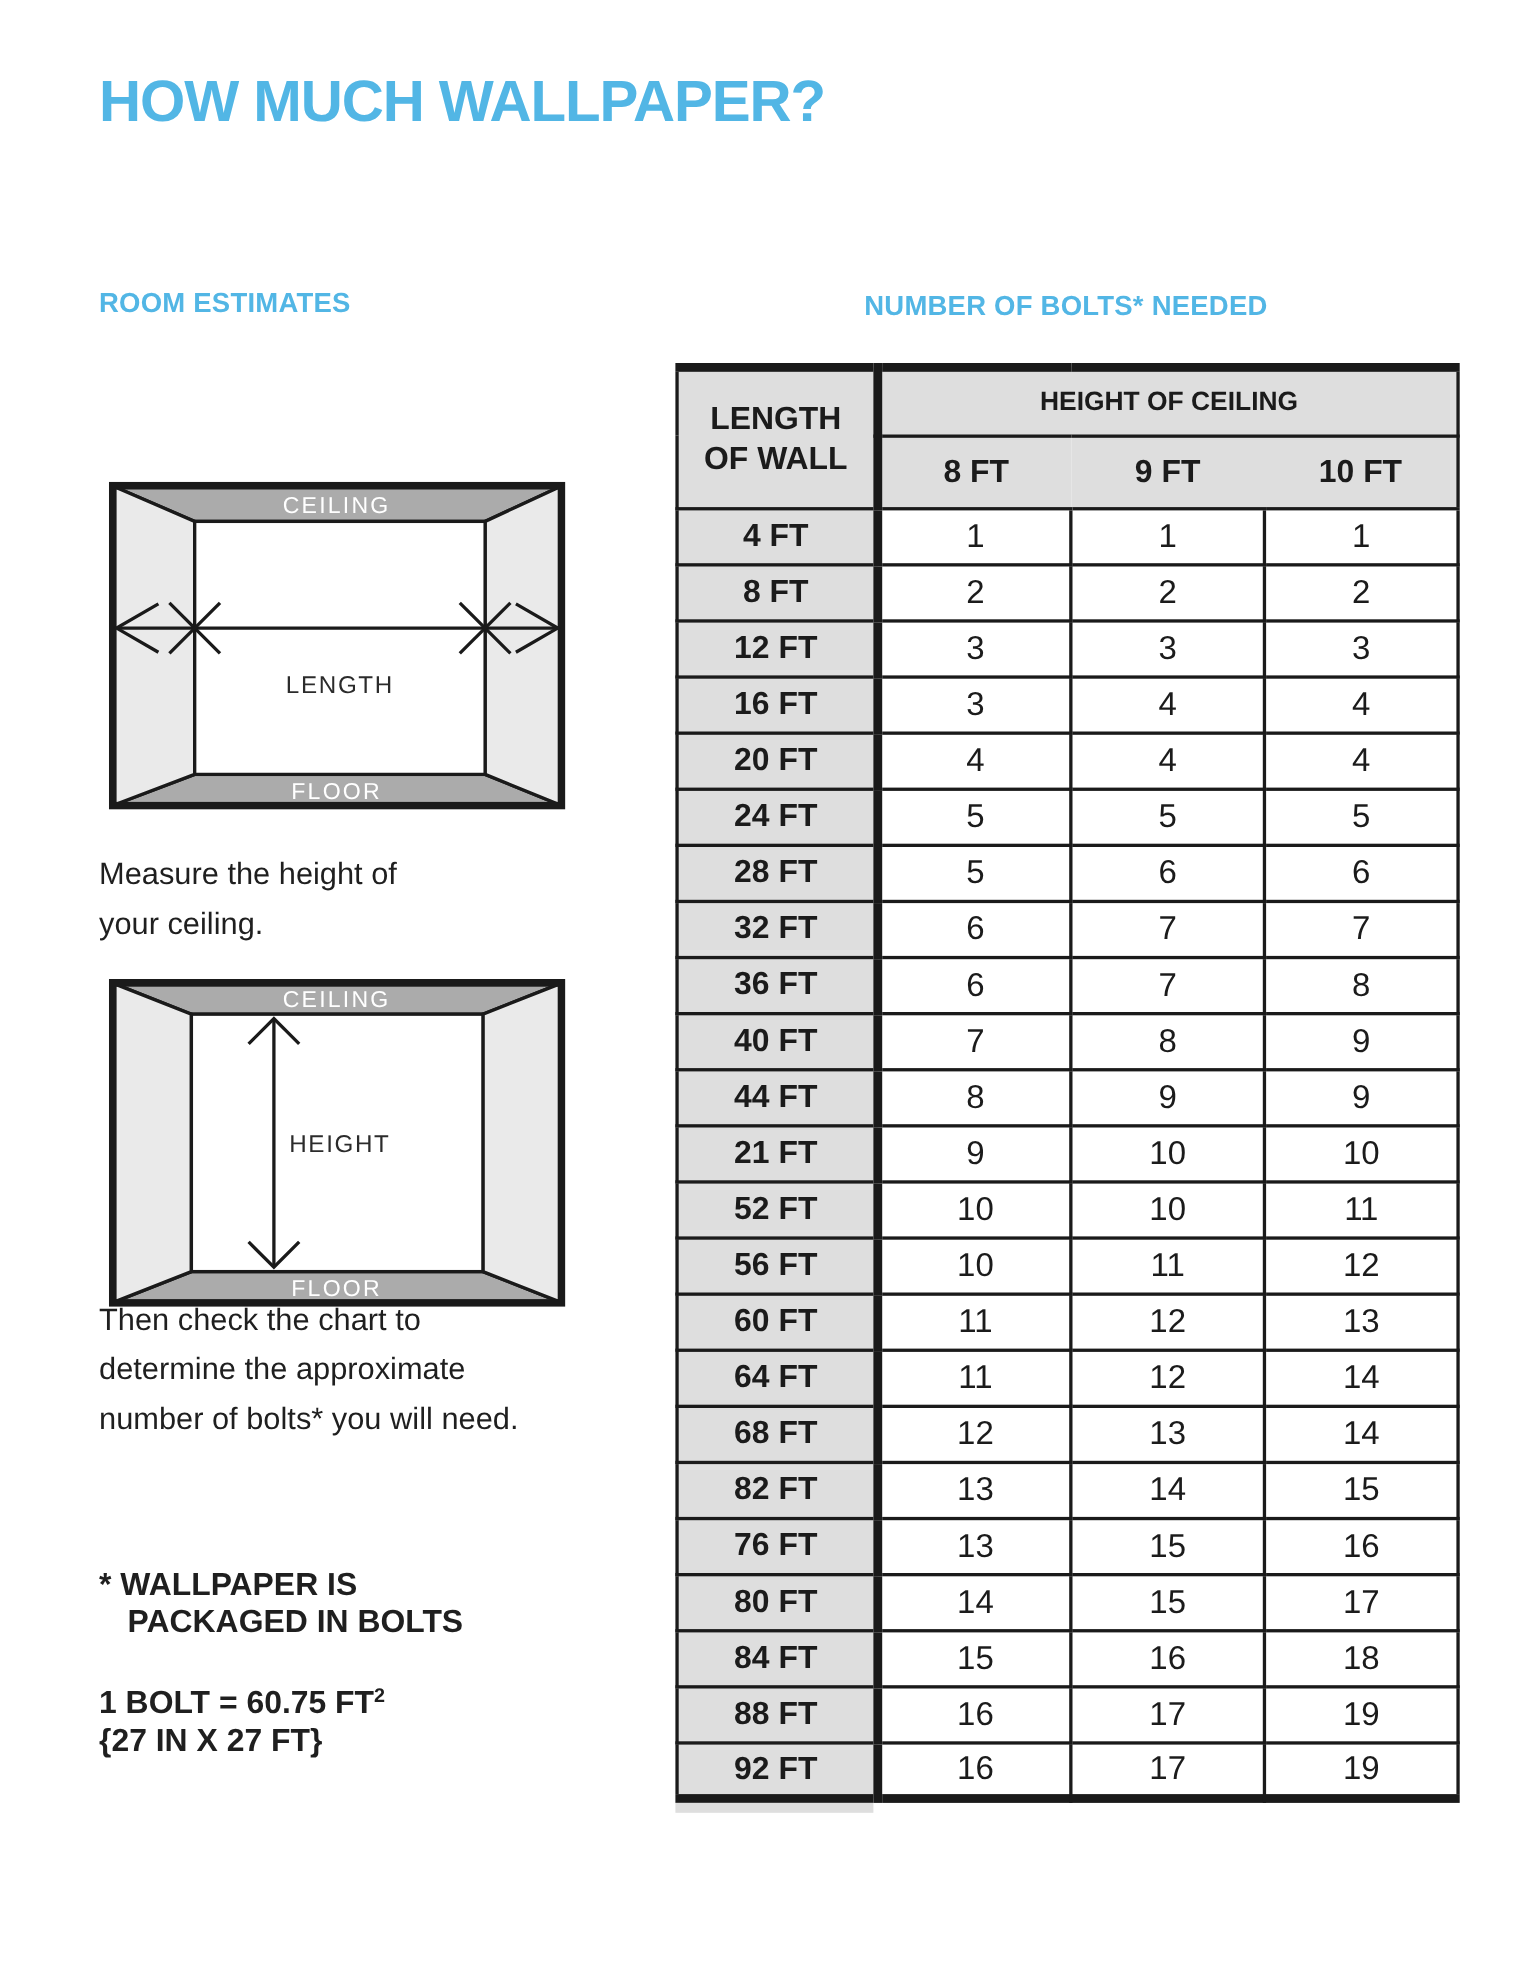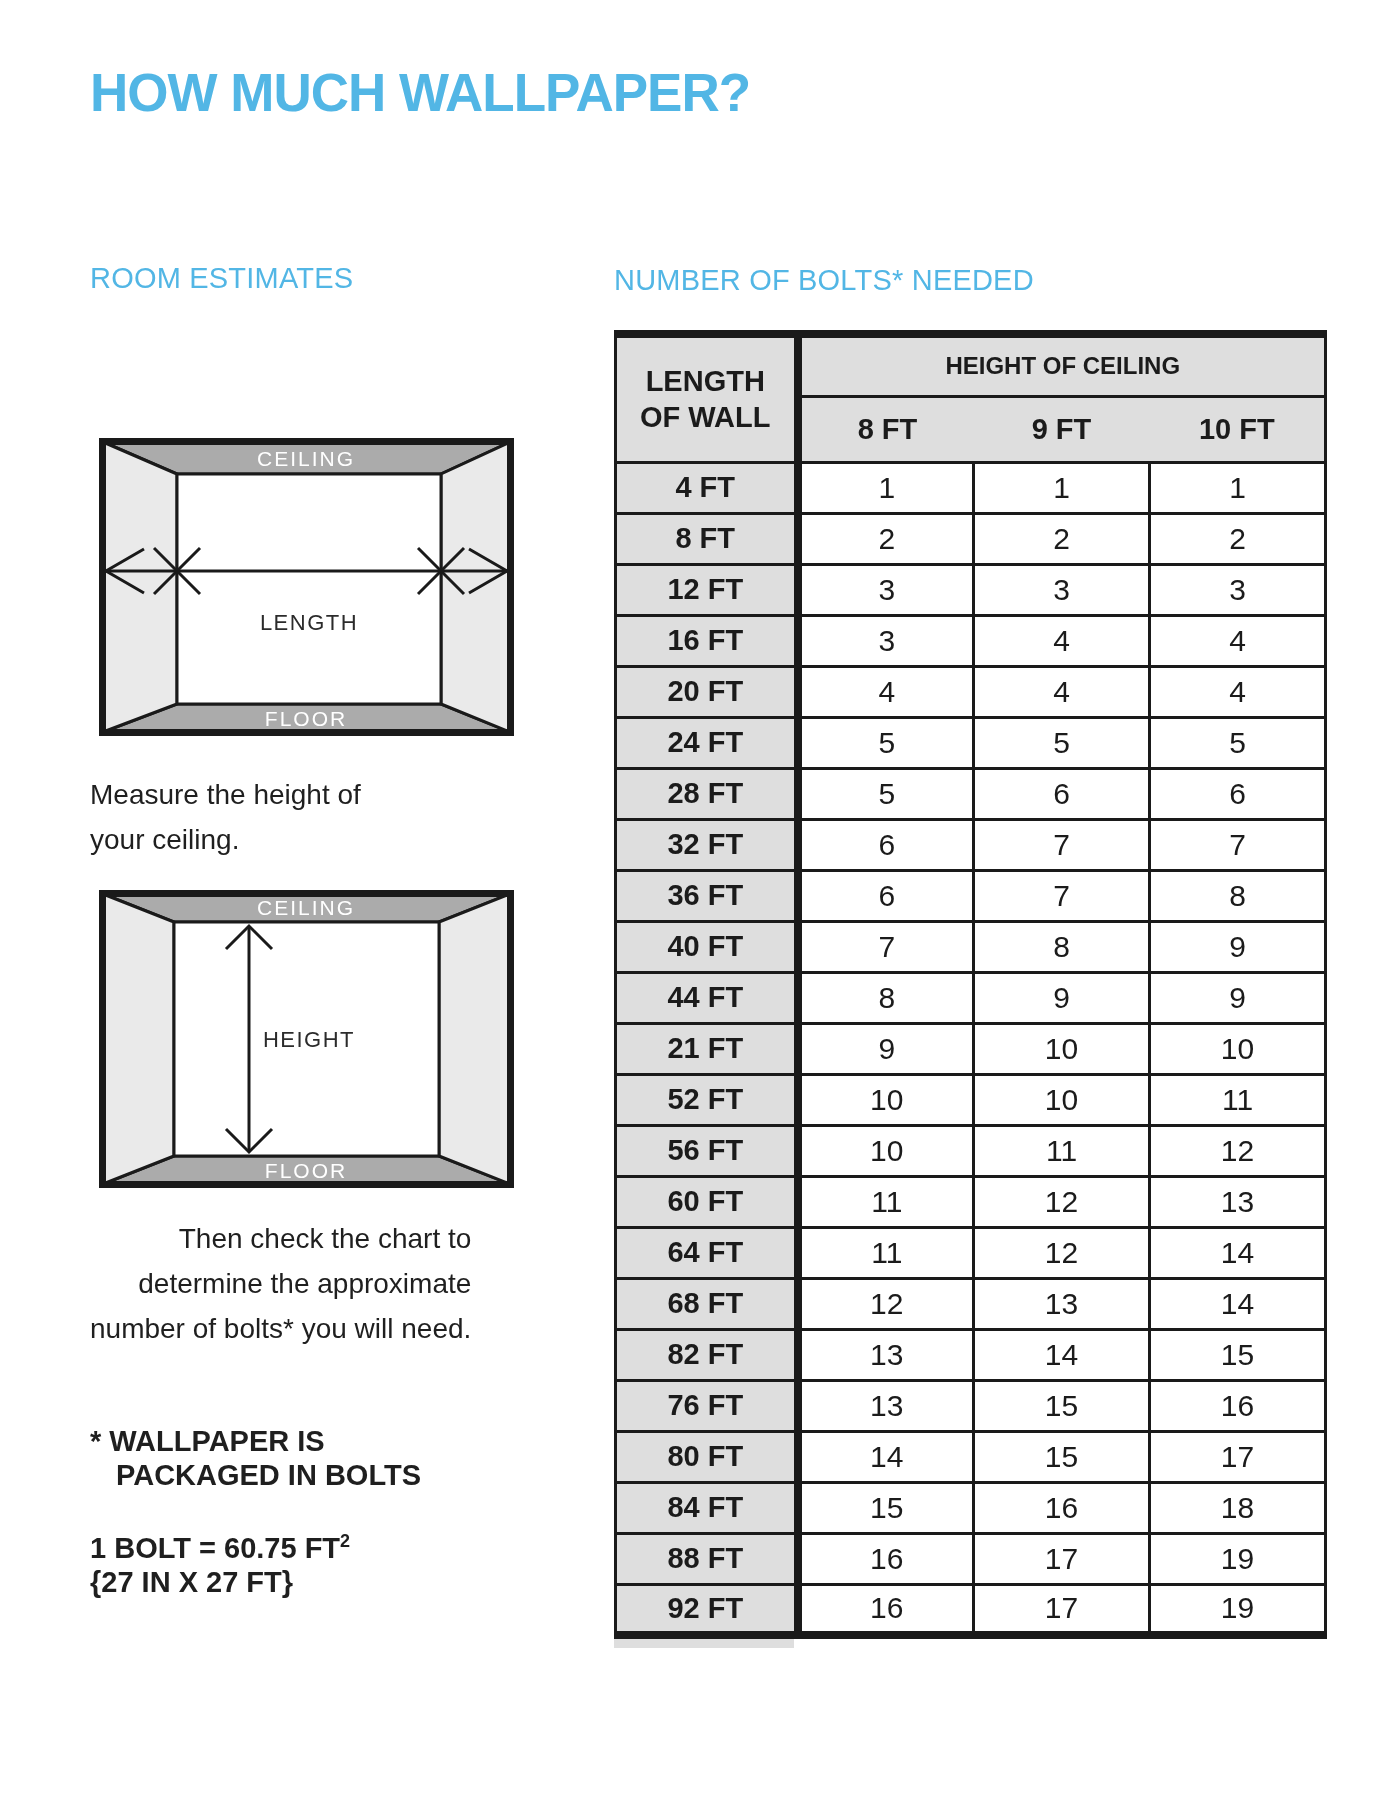--- a/index.html
+++ b/index.html
@@ -10,28 +10,28 @@
     --diagram-light:#EAEAEA;
     --text:#1F1F1F;
   }
   *{margin:0;padding:0;box-sizing:border-box;}
   body{background:#ffffff;font-family:"Liberation Sans","DejaVu Sans",sans-serif;}
   .page{position:relative;width:1391px;height:1800px;background:#ffffff;overflow:hidden;margin-left:14px;}
 
   .accent{color:var(--accent);}
 
   .title{position:absolute;left:76px;top:64px;font-size:53px;font-weight:bold;letter-spacing:-1px;line-height:1.1;}
-  .section-heading{position:absolute;font-size:29px;font-weight:normal;letter-spacing:0.2px;}
+  .section-heading{position:absolute;font-size:25px;font-weight:bold;letter-spacing:0.2px;}
   .room-heading{left:76px;top:262px;}
-  .table-heading{left:600px;top:264px;width:710px;}
+  .table-heading{left:600px;top:264px;width:710px;text-align:center;}
 
   .para{position:absolute;left:76px;font-size:28px;line-height:45px;color:var(--text);}
   .para1{top:312px;}
   .para2{top:772px;}
-  .para3{top:1216px;text-align:right;}
+  .para3{top:1177px;}
 
   .note{position:absolute;left:76px;top:1424px;font-size:29px;font-weight:bold;line-height:34px;color:var(--text);}
   .note .indent{padding-left:26px;}
   .bolt-info{position:absolute;left:76px;top:1524px;font-size:29px;font-weight:bold;line-height:34px;color:var(--text);}
   .bolt-info sup{font-size:18px;vertical-align:super;}
 
   .diagram{position:absolute;left:85px;width:415px;height:218px;}
   .diagram1{top:438px;}
   .diagram2{top:890px;}
 

